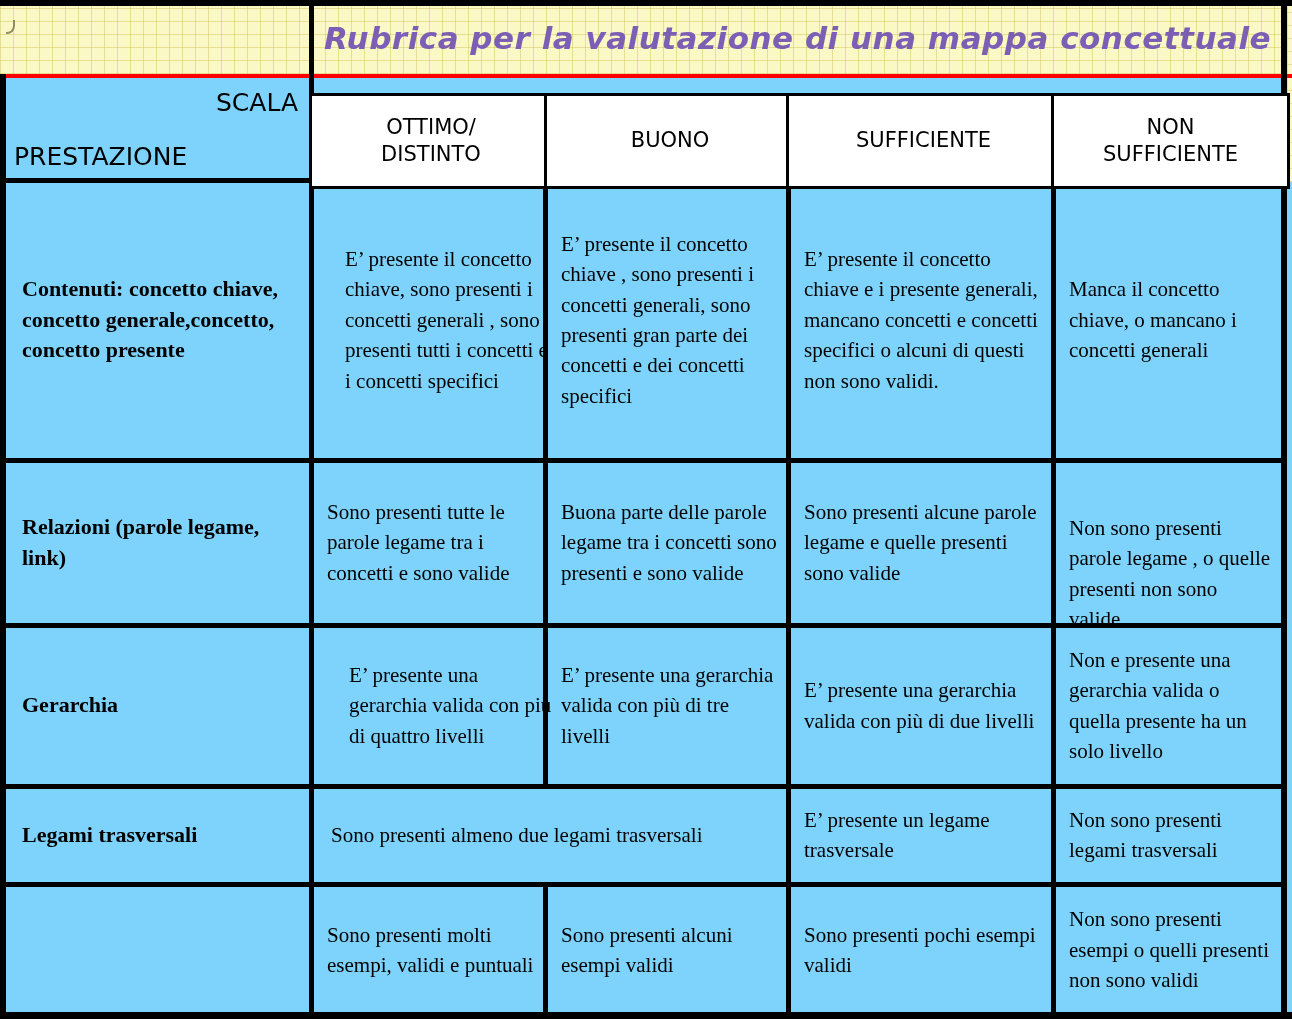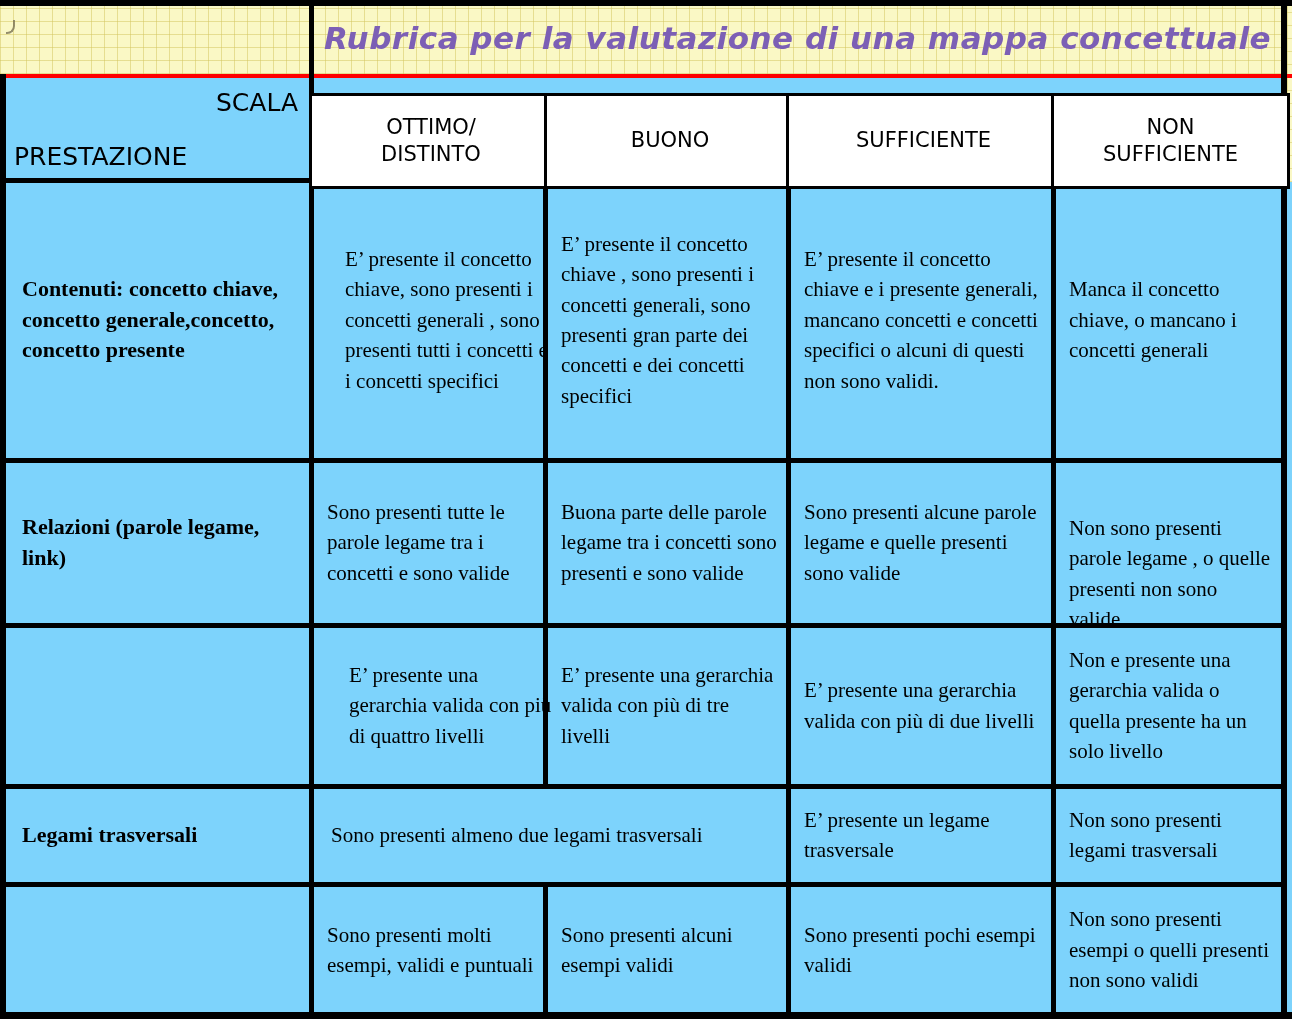--- a/index.html
+++ b/index.html
@@ -90,20 +90,21 @@
   <div class="abs cell" style="left:549px;top:184px;width:235px;height:272px;">E’ presente il concetto chiave , sono presenti i concetti generali, sono presenti gran parte dei concetti e dei concetti specifici</div>
   <div class="abs cell" style="left:792px;top:184px;width:257px;height:272px;">E’ presente il concetto chiave e i presente generali, mancano concetti e concetti specifici o alcuni di questi non sono validi.</div>
   <div class="abs cell" style="left:1057px;top:184px;width:222px;height:272px;">Manca il concetto chiave, o mancano i concetti generali</div>
 
   <div class="abs cell row-label" style="left:8px;top:464px;width:299px;height:157px;">Relazioni (parole legame, link)</div>
   <div class="abs cell" style="left:315px;top:464px;width:226px;height:157px;">Sono presenti tutte le parole legame tra i concetti e sono valide</div>
   <div class="abs cell" style="left:549px;top:464px;width:235px;height:157px;">Buona parte delle parole legame tra i concetti sono presenti e sono valide</div>
   <div class="abs cell" style="left:792px;top:464px;width:257px;height:157px;">Sono presenti alcune parole legame e quelle presenti sono valide</div>
   <div class="abs cell" style="left:1057px;top:464px;width:222px;height:157px;margin-top:31px;">Non sono presenti parole legame , o quelle presenti non sono valide</div>
 
+  <div class="abs cell row-label" style="left:8px;top:629px;width:299px;height:153px;">Gerarchia</div>
   <div class="abs cell" style="left:315px;top:629px;width:226px;height:153px;margin-left:22px;">E’ presente una gerarchia valida con più di quattro livelli</div>
   <div class="abs cell" style="left:549px;top:629px;width:235px;height:153px;">E’ presente una gerarchia valida con più di tre livelli</div>
   <div class="abs cell" style="left:792px;top:629px;width:257px;height:153px;">E’ presente una gerarchia valida con più di due livelli</div>
   <div class="abs cell" style="left:1057px;top:629px;width:222px;height:153px;">Non e presente una gerarchia valida o quella presente ha un solo livello</div>
 
   <div class="abs cell row-label" style="left:8px;top:790px;width:299px;height:90px;">Legami trasversali</div>
   <div class="abs cell merged-cell" style="left:315px;top:790px;width:469px;height:90px;">Sono presenti almeno due legami trasversali</div>
   <div class="abs cell" style="left:792px;top:790px;width:257px;height:90px;">E’ presente un legame trasversale</div>
   <div class="abs cell" style="left:1057px;top:790px;width:222px;height:90px;">Non sono presenti legami trasversali</div>
 

